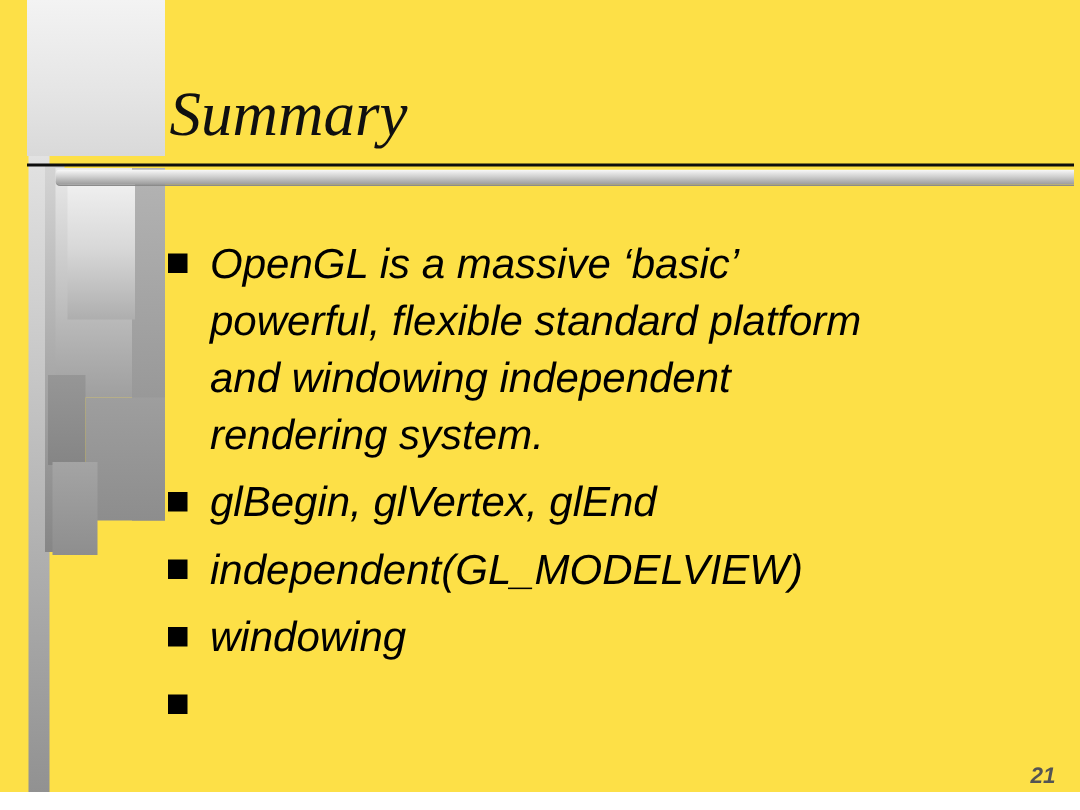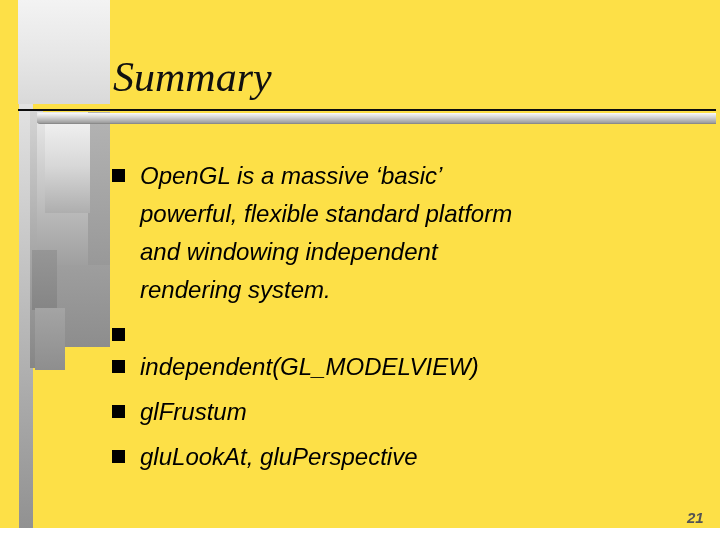--- a/index.html
+++ b/index.html
@@ -80,21 +80,21 @@
   }
   .bullet-sq {
     flex: none;
     width: 13px;
     height: 13px;
     margin: 12px 15px 0 0;
     background: #000000;
   }
   .bullet-text {
     font-style: italic;
-    font-size: 24px;
+    font-size: 28px;
     line-height: 38px;
     color: #000000;
     white-space: pre-line;
   }
 
   
   .page-num {
     position: absolute;
     left: 687px;
     top: 509px;
@@ -129,30 +129,30 @@
   <ul class="content">
     <li>
       <span class="bullet-sq"></span>
       <span class="bullet-text">OpenGL is a massive ‘basic’
 powerful, flexible standard platform
 and windowing independent
 rendering system.</span>
     </li>
     <li>
       <span class="bullet-sq"></span>
+      <span class="bullet-text">glBegin, glVertex, glEnd</span>
     </li>
     <li>
       <span class="bullet-sq"></span>
       <span class="bullet-text">independent(GL_MODELVIEW)</span>
     </li>
     <li>
       <span class="bullet-sq"></span>
-      <span class="bullet-text">glFrustum</span>
+      <span class="bullet-text">windowing</span>
     </li>
     <li>
       <span class="bullet-sq"></span>
-      <span class="bullet-text">gluLookAt, gluPerspective</span>
     </li>
   </ul>
 
   <div class="page-num">21</div>
 
 </div>
 
 </body></html>

